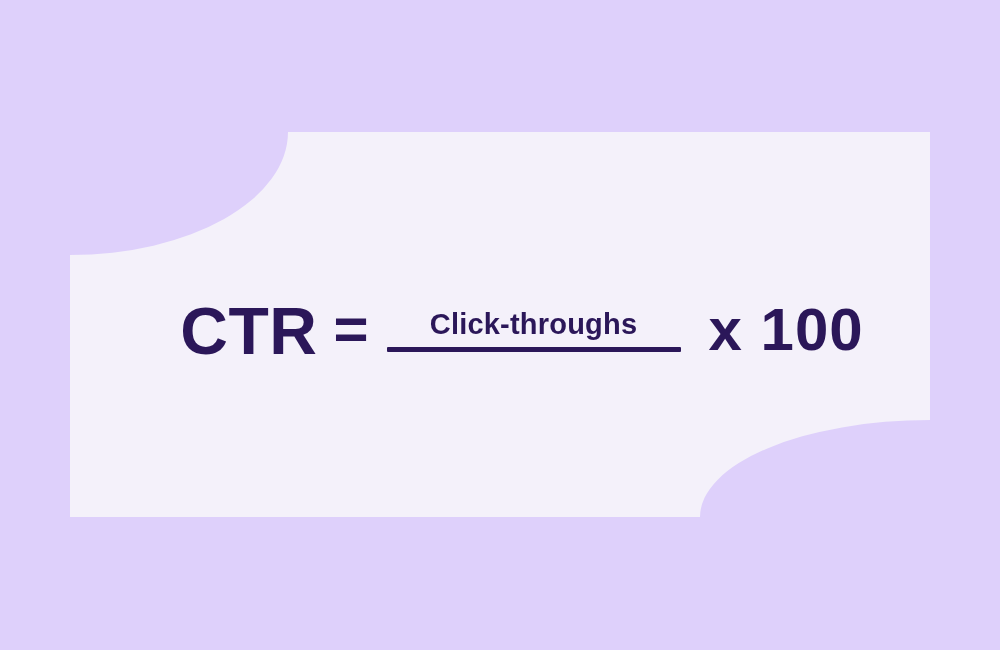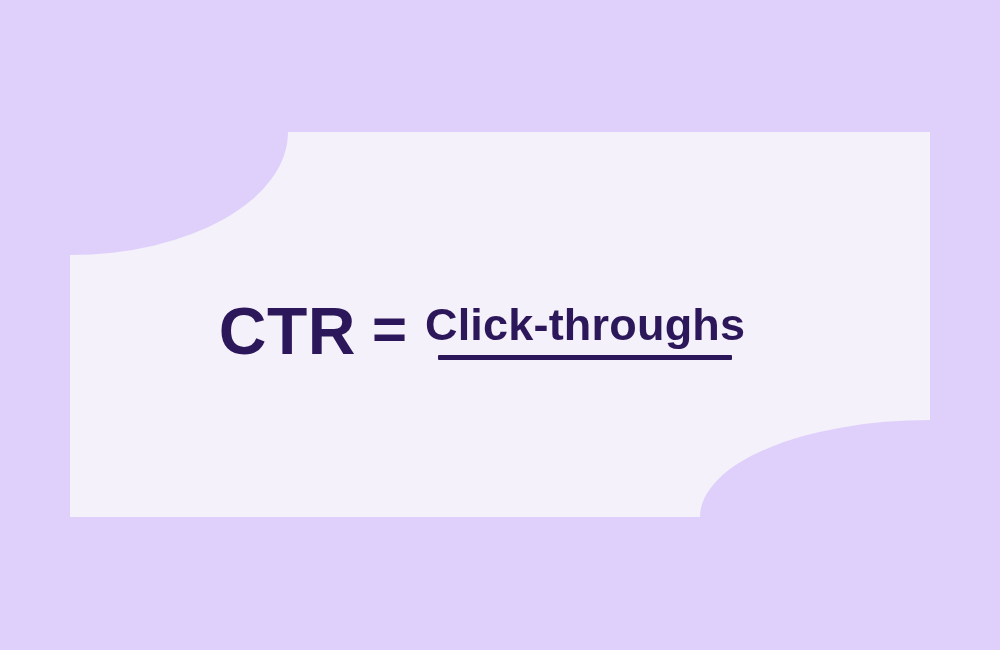--- a/index.html
+++ b/index.html
@@ -61,21 +61,21 @@
   }
   .fraction {
     display: flex;
     flex-direction: column;
     align-items: center;
     justify-content: center;
     min-width: 294px;
   }
   .numerator,
   .denominator {
-    font-size: 45px;
+    font-size: 29px;
     font-weight: 600;
     line-height: 1.08;
     letter-spacing: 0.2px;
     white-space: nowrap;
     text-align: center;
   }
   .numerator { padding-bottom: 6px; }
   .denominator { padding-top: 7px; }
   .frac-bar {
     width: 294px;
@@ -96,29 +96,33 @@
 </style>
 </head>
 <body>
 
 <div id="stage" style="background: rgb(222, 208, 251); width: 1000px; height: 650px;">
 
   <svg id="card-shape" viewBox="0 0 1000 650" xmlns="http://www.w3.org/2000/svg" aria-hidden="true">
     <path id="card-path" d="M 288 132 L 930 132 L 930 420 A 230 97 0 0 0 700 517 L 70 517 L 70 255 A 218 123 0 0 0 288 132 Z" fill="#F4F1FA"></path>
   </svg>
 
-  <div id="formula" style="left: 70px; top: 132px; width: 860px; height: 385px;">
+  <div id="formula" style="left: 70px; top: 132px; width: 860px; height: 385px; padding-left: 40px;">
     <div class="eq-row" style="color: rgb(43, 23, 89);">
 
       <span class="lhs">CTR</span>
 
       <span class="equals">=</span>
 
       <span class="fraction">
         <span class="numerator">Click-throughs</span>
         <span class="frac-bar" style="background: rgb(43, 23, 89);"></span>
       </span>
 
+      <span class="multiplier">
+        <span class="mult-sign">x</span>
+        <span>100</span>
+      </span>
 
     </div>
   </div>
 
 </div>
 
 </body></html>

